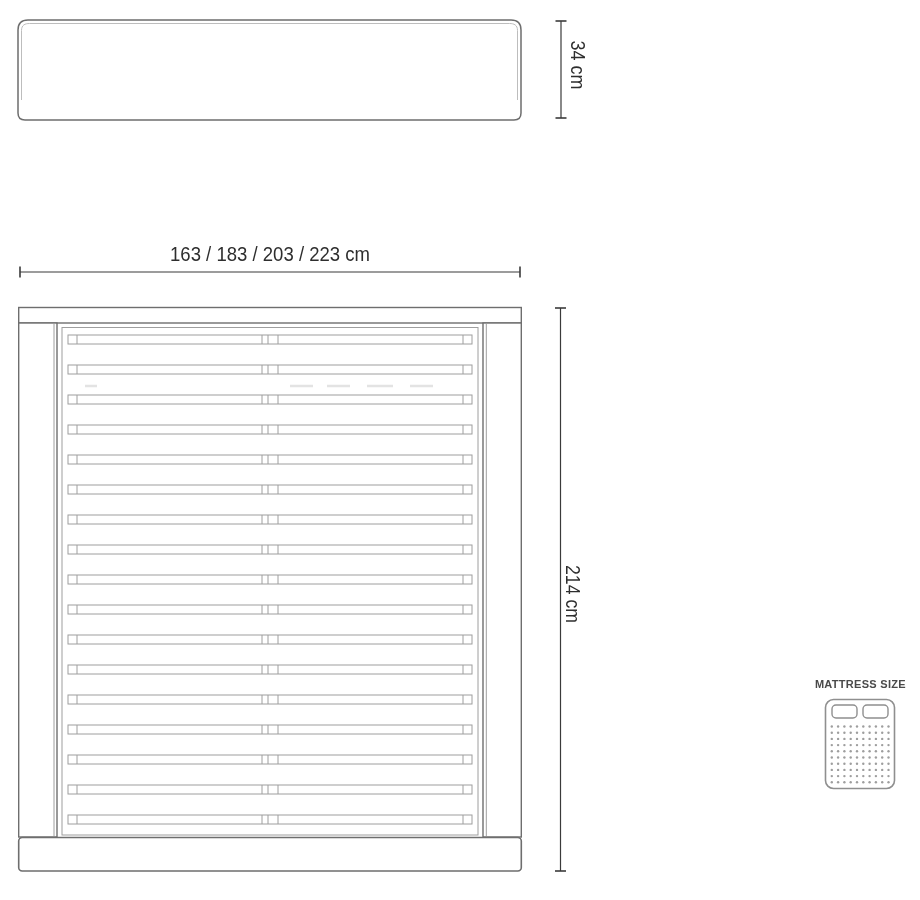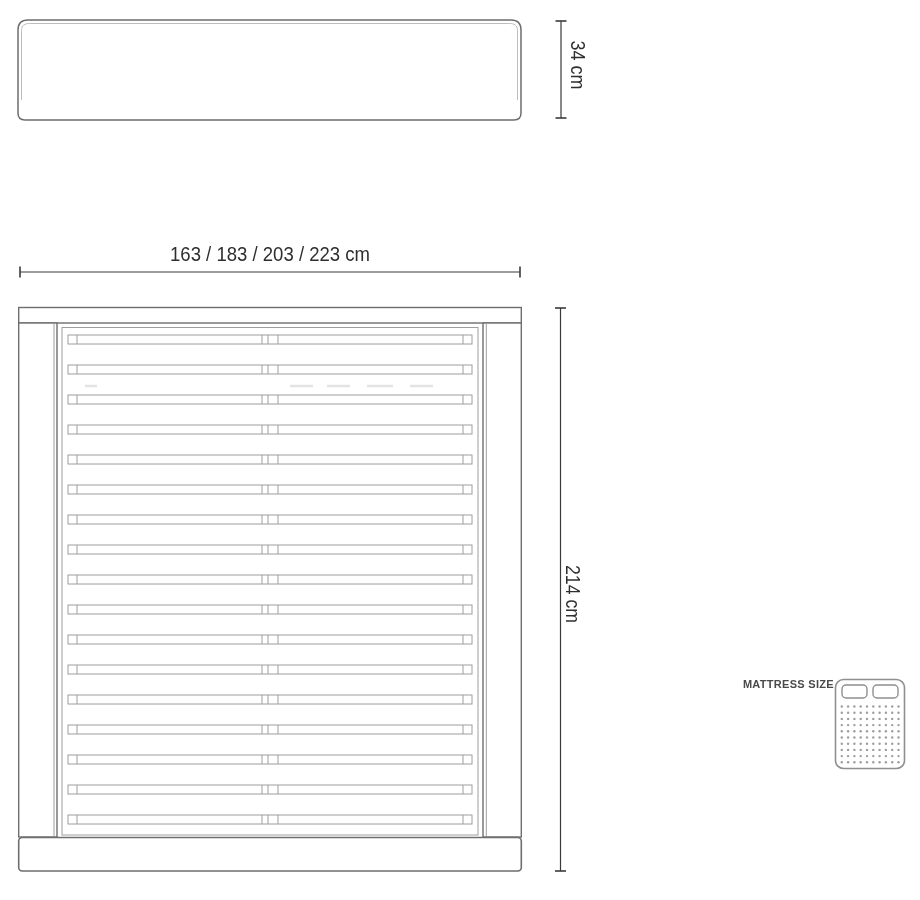--- a/index.html
+++ b/index.html
@@ -30,21 +30,22 @@
     font-size: 21px;
     font-weight: 400;
   }
 
   
   .legend {
     position: absolute;
     top: 678px;
     right: 14px;
     display: flex;
-    align-items: flex-start;
+    flex-direction: column;
+    align-items: center;
   }
   .legend-title {
     font-size: 11px;
     font-weight: 600;
     letter-spacing: 0.3px;
     color: #4a4a4a;
     margin-bottom: 8px;
     white-space: nowrap;
   }
   .mattress-icon { margin-bottom: 13px; }

